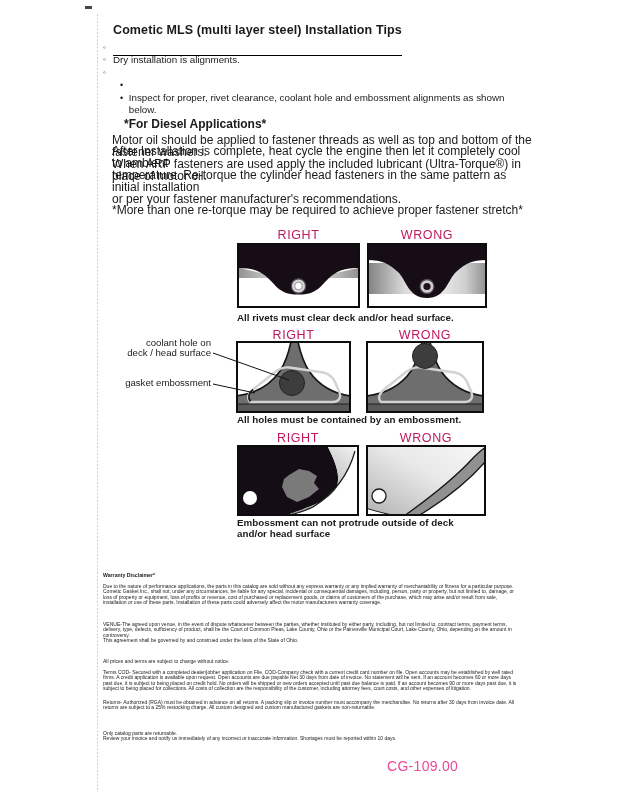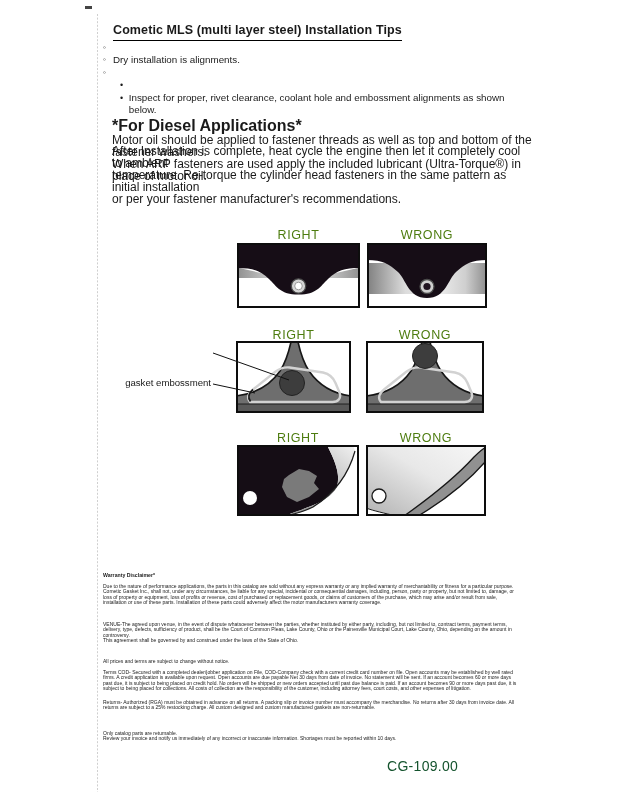--- a/index.html
+++ b/index.html
@@ -3,35 +3,35 @@
 <meta charset="utf-8">
 <style>
   html,body{margin:0;padding:0;background:#ffffff;}
   .page{
     position:relative;width:618px;height:800px;background:#fff;
     font-family:"Liberation Sans", sans-serif;color:#1a1a1a;overflow:hidden;
   }
   .abs{position:absolute;}
   .title{
     left:113px;top:23px;font-size:12.5px;font-weight:bold;
-    border-bottom:1.6px solid #000;padding-bottom:3px;letter-spacing:0.1px;
+    border-bottom:1.6px solid #000;padding-bottom:18px;letter-spacing:0.1px;
   }
   .bullets{left:103px;top:42px;font-size:9.8px;line-height:12.4px;width:420px;}
   .b-row{display:flex;}
   .b-dot{width:10px;text-align:left;font-size:8px;line-height:12.4px;}
   .b-row.sub{padding-left:17px;}
   .b-dot2{width:9px;font-size:9px;line-height:12.4px;}
-  .h2{font-size:16px;font-weight:bold;}
+  .h2{font-size:12px;font-weight:bold;margin-left:12px;}
   .para{font-size:12px;line-height:12px;white-space:pre-line;width:420px;}
-  .dg-label{font-size:12.5px;letter-spacing:0.6px;text-align:center;color:#4d7c0f;}
+  .dg-label{font-size:12.5px;letter-spacing:0.6px;text-align:center;color:#be185d;}
   .caption{font-size:9.8px;font-weight:bold;white-space:pre-line;line-height:10.5px;}
   .callout{font-size:9.6px;line-height:10.2px;text-align:right;white-space:pre-line;}
   .legal{left:103px;width:414px;font-size:5px;line-height:5.4px;color:#222;text-align:left;}
   .legal-h{font-weight:bold;font-size:5.2px;}
-  .footer-code{font-size:14px;letter-spacing:0.3px;color:#14532d;}
+  .footer-code{font-size:14px;letter-spacing:0.3px;color:#ec4899;}
   svg{display:block;}
   .overlay{left:0;top:0;pointer-events:none;}
 </style>
 </head>
 <body>
 
 <div class="page">
 
   <div class="abs title">Cometic MLS (multi layer steel) Installation Tips</div>
 
@@ -54,20 +54,21 @@
         <span>Inspect for proper, rivet clearance, coolant hole and embossment alignments as shown below.</span>
       </div>
   </div>
 
   <div class="abs h2" style="left:112px;top:117px;">*For Diesel Applications*</div>
   <div class="abs para" style="left:112px;top:134px;">Motor oil should be applied to fastener threads as well as top and bottom of the fastener washers.
 When ARP fasteners are used apply the included lubricant (Ultra-Torque®) in place of motor oil.</div>
   <div class="abs para" style="left:112px;top:145px;">After Installation is complete, heat cycle the engine then let it completely cool to ambient
 temperature. Re-torque the cylinder head fasteners in the same pattern as initial installation
 or per your fastener manufacturer's recommendations.</div>
+  <div class="abs para" style="left:112px;top:204px;">*More than one re-torque may be required to achieve proper fastener stretch*</div>
 
   <div class="abs dg-label" style="left:237px;top:228px;width:123px;">RIGHT</div>
   <div class="abs dg-label" style="left:367px;top:228px;width:120px;">WRONG</div>
 
   <div class="abs" style="left:237px;top:243px;">
     <svg width="123" height="65" viewBox="0 0 123 65">
       <defs>
         <linearGradient id="wl" x1="0" y1="0" x2="1" y2="0">
             <stop offset="0" stop-color="#8f8f8f"></stop>
             <stop offset="1" stop-color="#e2e2e2"></stop>
@@ -101,24 +102,27 @@
       <rect width="120" height="65" fill="#fff"></rect>
       <rect x="0" y="20" width="120" height="31" fill="url(#gb)"></rect>
       <rect x="0" y="51" width="120" height="14" fill="#ffffff"></rect>
       <path d="M0,0 H120 V17 C104,17 98,21 89,29 C81,36 79,55 60,55 C41,55 39,36 31,29 C22,21 16,17 0,17 Z" fill="#160d16"></path>
       <circle cx="60" cy="43.5" r="7" fill="#cfcfcf" stroke="#4a4a4a" stroke-width="1.3"></circle>
       <circle cx="60" cy="43.5" r="3.6" fill="#201320"></circle>
       <rect x="1" y="1" width="118" height="63" fill="none" stroke="#0d0d0d" stroke-width="2"></rect>
     </svg>
   </div>
 
+  <div class="abs caption" style="left:237px;top:313px;">All rivets must clear deck and/or head surface.</div>
 
   <div class="abs dg-label" style="left:236px;top:328px;width:115px;">RIGHT</div>
   <div class="abs dg-label" style="left:366px;top:328px;width:118px;">WRONG</div>
 
+  <div class="abs callout" style="left:81px;top:338px;width:130px;">coolant hole on
+deck / head surface</div>
   <div class="abs callout" style="left:81px;top:378px;width:130px;">gasket embossment</div>
 
   <div class="abs" style="left:236px;top:341px;">
     <svg width="115" height="72" viewBox="0 0 115 72">
       <rect width="115" height="72" fill="#fff"></rect>
       <path d="M0,71 V55 C17,53 33,46 44,30 C50,21 52.5,12 55,1 H62 C64.5,12 67,21 73,30 C84,46 99,53 115,55 V71 Z" fill="#6e6e6e" stroke="#161616" stroke-width="1.6"></path>
       <rect x="2" y="63" width="111" height="7" fill="#595959"></rect>
       <line x1="1" y1="63" x2="114" y2="63" stroke="#161616" stroke-width="0.9"></line>
       <path d="M14,61 C10.5,57 12,52.5 17,48.5 L39,31 C43.5,27.5 48,26 53.5,26.5 L87,31.5 C93.5,33 97.5,37 99.5,42 L103.5,51.5 C105.5,57 102.5,61 96.5,61 Z" fill="none" stroke="#d2d2d2" stroke-width="2.4"></path>
       <path d="M17,48.5 C12.5,52.5 11.5,56.5 14.5,60.5" fill="none" stroke="#1d1d1d" stroke-width="1.8"></path>
@@ -132,20 +136,21 @@
       <rect width="118" height="72" fill="#fff"></rect>
       <path d="M0,71 V55 C18,53 34,46 45,30 C51,21 53.5,12 56,1 H64 C66.5,12 69,21 75,30 C86,46 101,53 118,55 V71 Z" fill="#6e6e6e" stroke="#161616" stroke-width="1.6"></path>
       <rect x="2" y="63" width="114" height="7" fill="#595959"></rect>
       <line x1="1" y1="63" x2="117" y2="63" stroke="#161616" stroke-width="0.9"></line>
       <path d="M15,61 C11.5,57 13,52.5 18,48.5 L40,31 C44.5,27.5 49,26 54.5,26.5 L89,31.5 C95.5,33 99.5,37 101.5,42 L105.5,51.5 C107.5,57 104.5,61 98.5,61 Z" fill="none" stroke="#d2d2d2" stroke-width="2.4"></path>
       <circle cx="59" cy="15" r="12.5" fill="#3d3d3d" stroke="#222" stroke-width="1"></circle>
       <rect x="1" y="1" width="116" height="70" fill="none" stroke="#0d0d0d" stroke-width="2"></rect>
     </svg>
   </div>
 
+  <div class="abs caption" style="left:237px;top:415px;">All holes must be contained by an embossment.</div>
 
   <div class="abs dg-label" style="left:237px;top:431px;width:122px;">RIGHT</div>
   <div class="abs dg-label" style="left:366px;top:431px;width:120px;">WRONG</div>
 
   <div class="abs" style="left:237px;top:445px;">
     <svg width="122" height="71" viewBox="0 0 122 71">
       <defs>
         <linearGradient id="eb" x1="1" y1="0" x2="0.2" y2="1">
             <stop offset="0" stop-color="#f2f2f2"></stop>
             <stop offset="1" stop-color="#8d8d8d"></stop>
@@ -171,20 +176,22 @@
           </linearGradient>
       </defs>
       <rect width="120" height="71" fill="#fff"></rect>
       <path d="M0,0 H120 V14 C100,38 74,56 52,71 H30 C18,68 8,66 0,63 Z" fill="url(#lb)" stroke="#1a1a1a" stroke-width="1"></path>
       <path d="M120,2 V16 C99,40 74,58 52,71 H38 C62,54 88,34 108,12 C112,8 116,4 120,2 Z" fill="#919191" stroke="#161616" stroke-width="1.3"></path>
       <circle cx="13" cy="51" r="7" fill="#ffffff" stroke="#1a1a1a" stroke-width="1.3"></circle>
       <rect x="1" y="1" width="118" height="69" fill="none" stroke="#0d0d0d" stroke-width="2"></rect>
     </svg>
   </div>
 
+  <div class="abs caption" style="left:237px;top:518px;">Embossment can not protrude outside of deck
+and/or head surface</div>
 
   <div class="abs legal legal-h" style="top:573px;">Warranty Disclaimer*</div>
   <div class="abs legal" style="top:584px;">Due to the nature of performance applications, the parts in this catalog are sold without any express warranty or any implied warranty of merchantability or fitness for a particular purpose.  Cometic Gasket Inc., shall not, under any circumstances, be liable for any special, incidental or consequential damages, including, person, party or property, but not limited to, damage, or loss of property or equipment, loss of profits or revenue, cost of purchased or replacement goods, or claims of customers of the purchase, which may arise and/or result from sale, installation or use of these parts.  Installation of these parts could adversely affect the motor manufacturers warranty coverage.</div>
   <div class="abs legal" style="top:622px;">
     <div>VENUE-The agreed upon venue, in the event of dispute whatsoever between the parties, whether instituted by either party, including, but not limited to, contract terms, payment terms, delivery, type, defects, sufficiency of product, shall be the Court of Common Pleas, Lake County, Ohio or the Painesville Municipal Court, Lake County, Ohio, depending on the amount in controversy.</div>
     <div>This agreement shall be governed by and construed under the laws of the State of Ohio.</div>
   </div>
   <div class="abs legal" style="top:659px;">All prices and terms are subject to change without notice.</div>
   <div class="abs legal" style="top:670px;">Terms COD- Secured with a completed dealer/jobber application on File, COD-Company check with a current credit card number on file.  Open accounts may be established by well rated firms.  A credit application is available upon request.  Open accounts are due payable Net 30 days from date of invoice.  No statement will be sent.  If an account becomes 60 or more days past due, it is subject to being placed on credit hold.  No orders will be shipped or new orders accepted until past due balance is paid.  If an account becomes 90 or more days past due, it is subject to being placed for collections.  All costs of collection are the responsibility of the customer, including attorney fees, court costs, and other expenses of litigation.</div>
   <div class="abs legal" style="top:700px;">Returns- Authorized (RGA) must be obtained in advance on all returns.  A packing slip or invoice number must accompany the merchandise.  No returns after 30 days from invoice date.  All returns are subject to a 25% restocking charge.  All custom designed and custom manufactured gaskets are non-returnable.</div>

